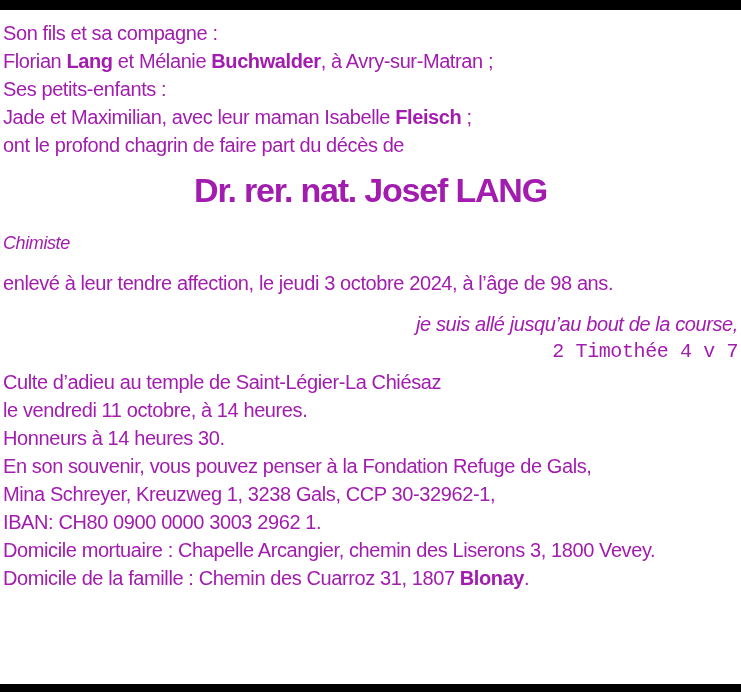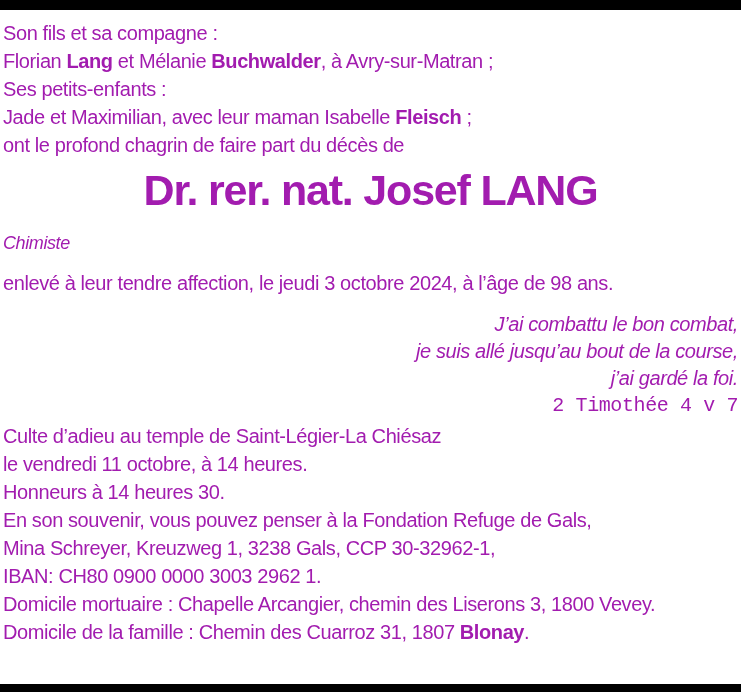--- a/index.html
+++ b/index.html
@@ -40,21 +40,21 @@
     letter-spacing: -0.4px;
     line-height: 28px;
     white-space: nowrap;
   }
   .b { font-weight: bold; }
 
   .intro { padding-top: 9px; }
 
   .deceased-name {
     margin-top: 5px;
-    font-size: 43px;
+    font-size: 34px;
     font-weight: bold;
     letter-spacing: -1.2px;
     line-height: 52px;
     text-align: center;
     white-space: nowrap;
   }
   .profession {
     margin-top: 14px;
     font-size: 18px;
     font-style: italic;
@@ -96,23 +96,21 @@
 
     <div class="deceased-name">Dr. rer. nat. Josef LANG</div>
 
     <div class="profession">Chimiste</div>
 
     <div class="tribute">
       <div class="line">enlevé à leur tendre affection, le jeudi 3 octobre 2024, à l’âge de 98 ans.</div>
     </div>
 
     <div class="quote">
-      <div class="line">J’ai combattu le bon combat,</div>
       <div class="line">je suis allé jusqu’au bout de la course,</div>
-      <div class="line">j’ai gardé la foi.</div>
       <div class="line quote-ref">2 Timothée 4 v 7</div>
     </div>
 
     <div class="details">
       <div class="line"><span>Culte d’adieu au temple de Saint-Légier-La Chiésaz</span></div>
       <div class="line"><span>le vendredi 11 octobre, à 14 heures.</span></div>
       <div class="line"><span>Honneurs à 14 heures 30.</span></div>
       <div class="line"><span>En son souvenir, vous pouvez penser à la Fondation Refuge de Gals,</span></div>
       <div class="line"><span>Mina Schreyer, Kreuzweg 1, 3238 Gals, CCP 30-32962-1,</span></div>
       <div class="line"><span>IBAN: CH80 0900 0000 3003 2962 1.</span></div>

